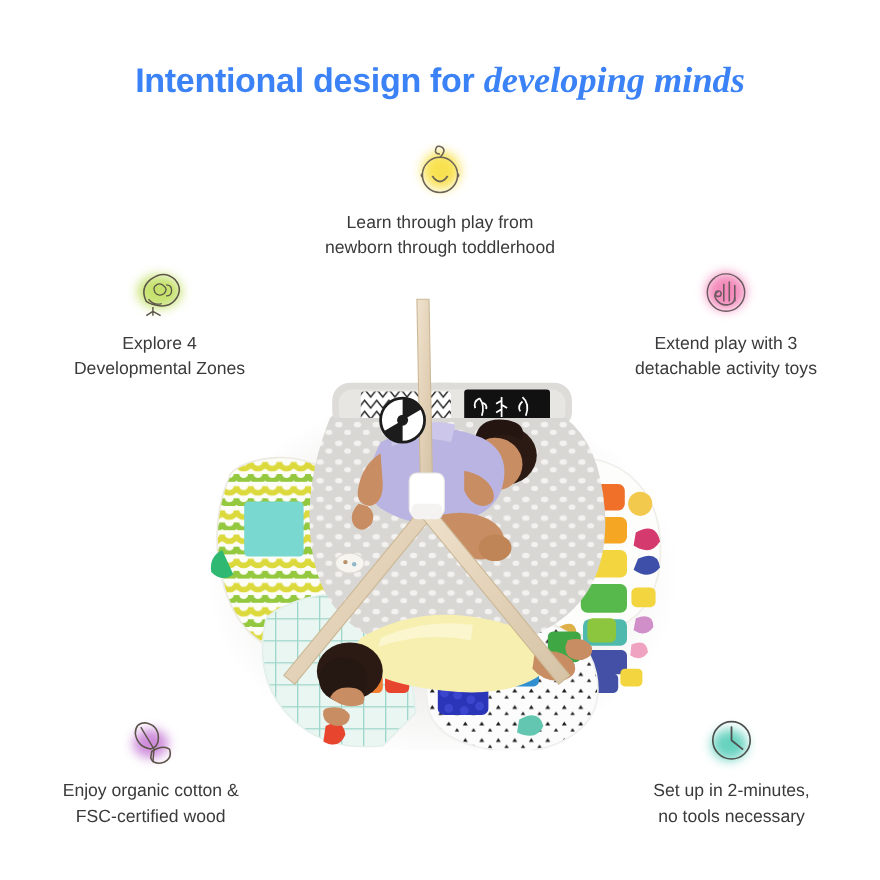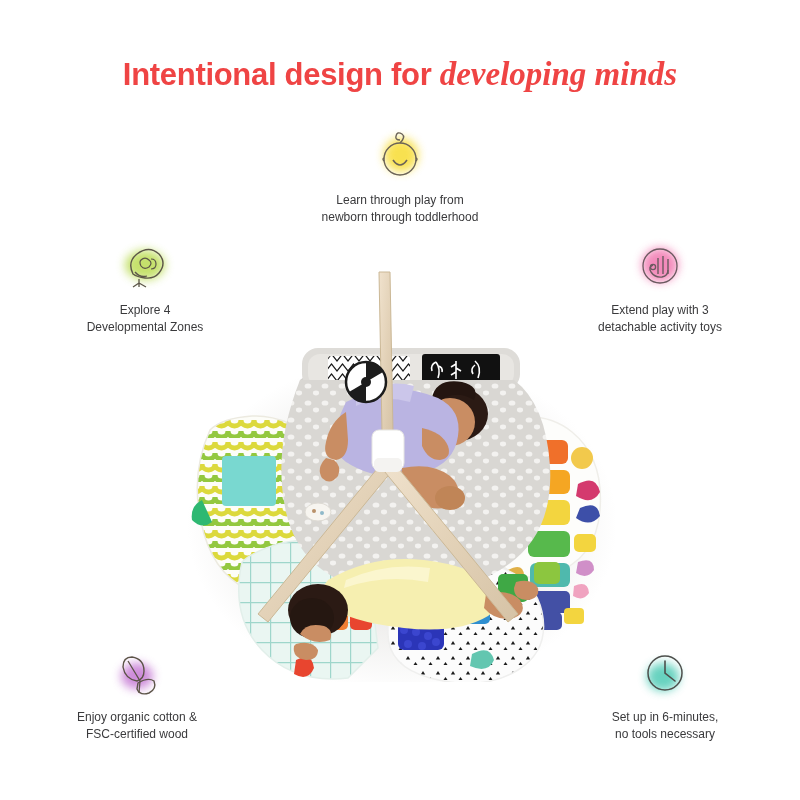--- a/index.html
+++ b/index.html
@@ -13,41 +13,41 @@
 
   #page { position: relative; width: 800px; height: 800px; background: #fff; }
 
   
   .headline {
     position: absolute;
     top: 56px; left: 0; width: 800px;
     text-align: center;
     font-size: 31px;
     font-weight: bold;
-    color: #ef4444;
+    color: #3b82f6;
     letter-spacing: -0.3px;
     white-space: nowrap;
   }
   .headline .em {
     font-family: "Liberation Serif", serif;
     font-style: italic;
     font-weight: bold;
     font-size: 33px;
     letter-spacing: 0px;
   }
 
   
   .feature { position: absolute; text-align: center; }
   .feature .ficon {
     width: 56px; height: 56px;
     margin: 0 auto 8px auto;
     position: relative;
   }
   .feature .ftext {
-    font-size: 12px;
+    font-size: 16px;
     line-height: 1.42;
     color: #3a3a3c;
     white-space: pre-line;
   }
 
   .f-top    { top: 128px;  left: 250px; width: 300px; }
   .f-left1  { top: 238px;  left: 20px;  width: 250px; }
   .f-right1 { top: 238px;  left: 530px; width: 260px; }
   .f-left2  { top: 645px;  left: 12px;  width: 250px; }
   .f-right2 { top: 645px;  left: 540px; width: 250px; }
@@ -301,17 +301,17 @@
   </div>
 
   <div class="feature f-right2">
     <div class="ficon">
       <div class="wash" style="left:10px;top:18px;width:32px;height:28px;background:#3ec6ae;"></div>
       <svg viewBox="0 0 56 56">
         <circle cx="28" cy="28" r="17" fill="none" stroke="#4d4f4c" stroke-width="1.5"></circle>
         <path d="M28 16 L28 28 L38 36" fill="none" stroke="#4d4f4c" stroke-width="1.6" stroke-linecap="round"></path>
       </svg>
     </div>
-    <div class="ftext">Set up in 6-minutes,
+    <div class="ftext">Set up in 2-minutes,
 no tools necessary</div>
   </div>
 
 </div>
 
 </body></html>

